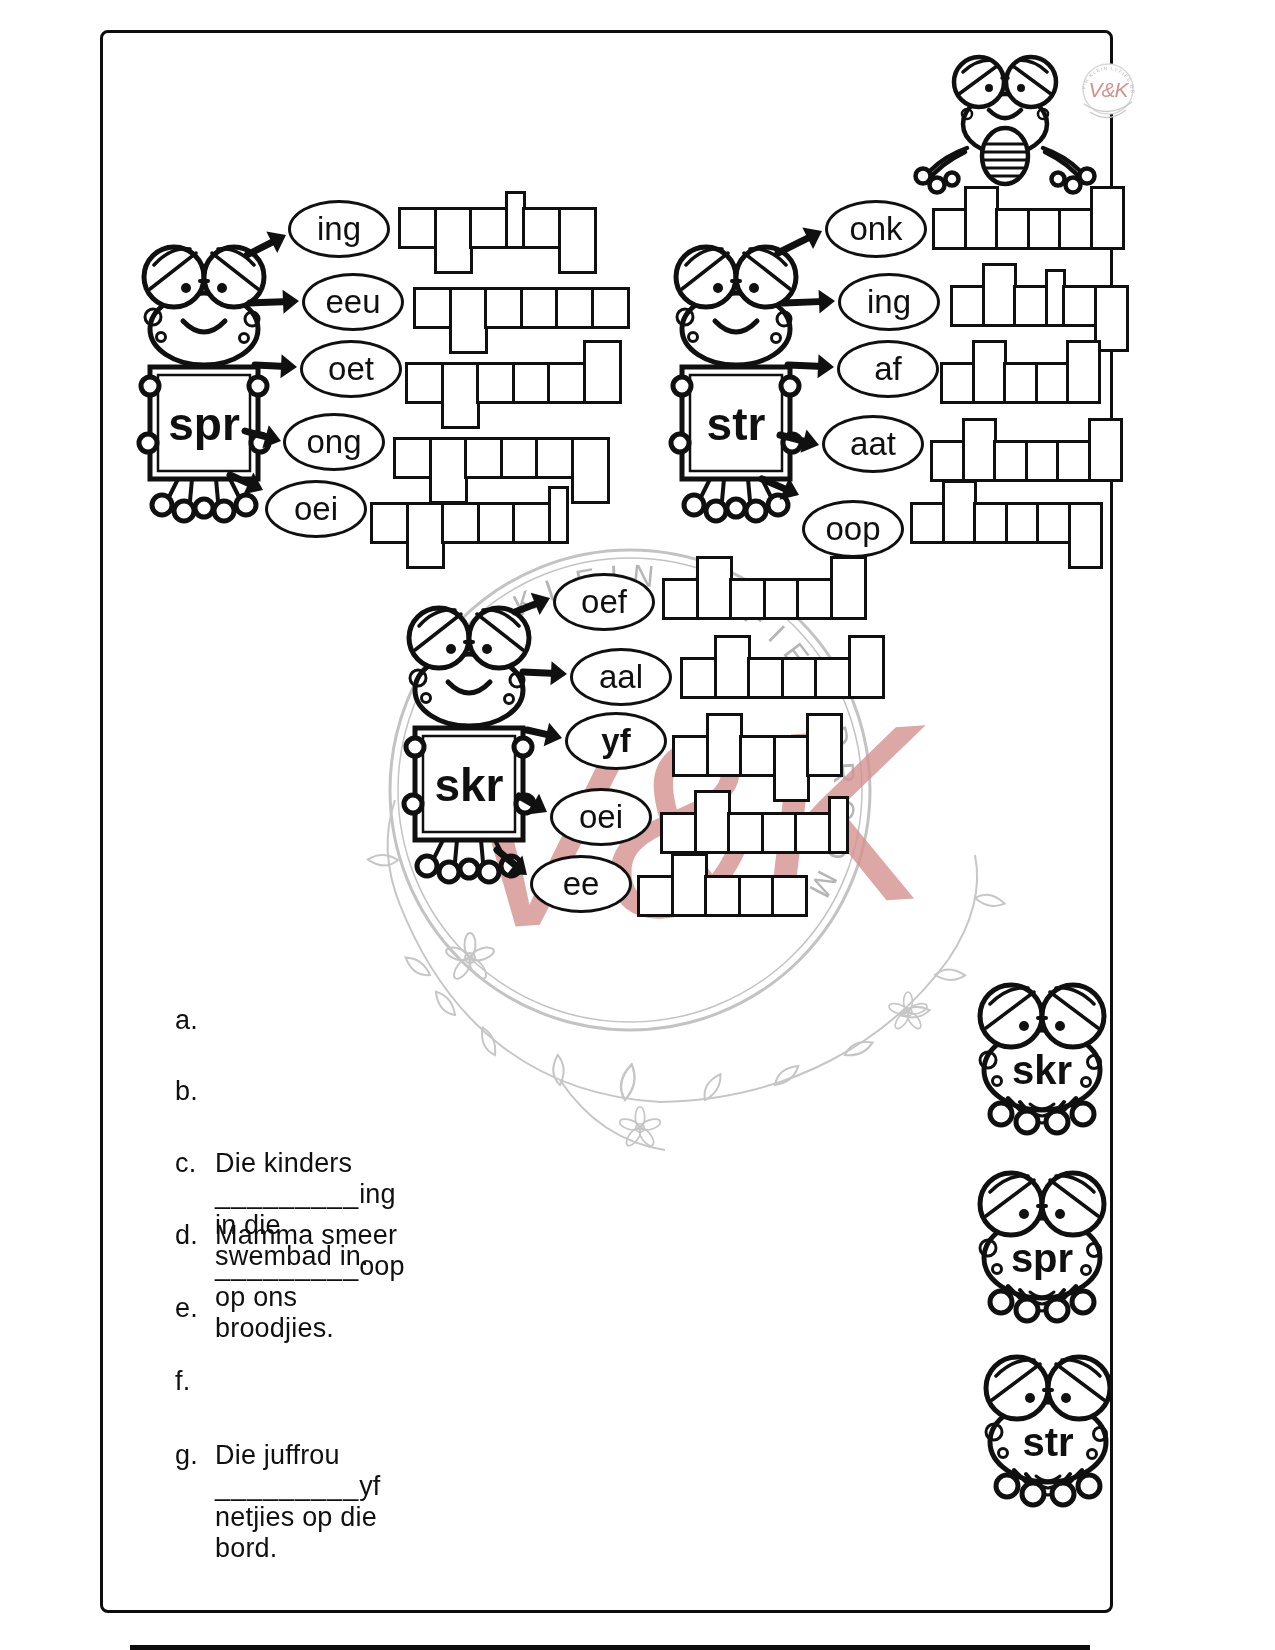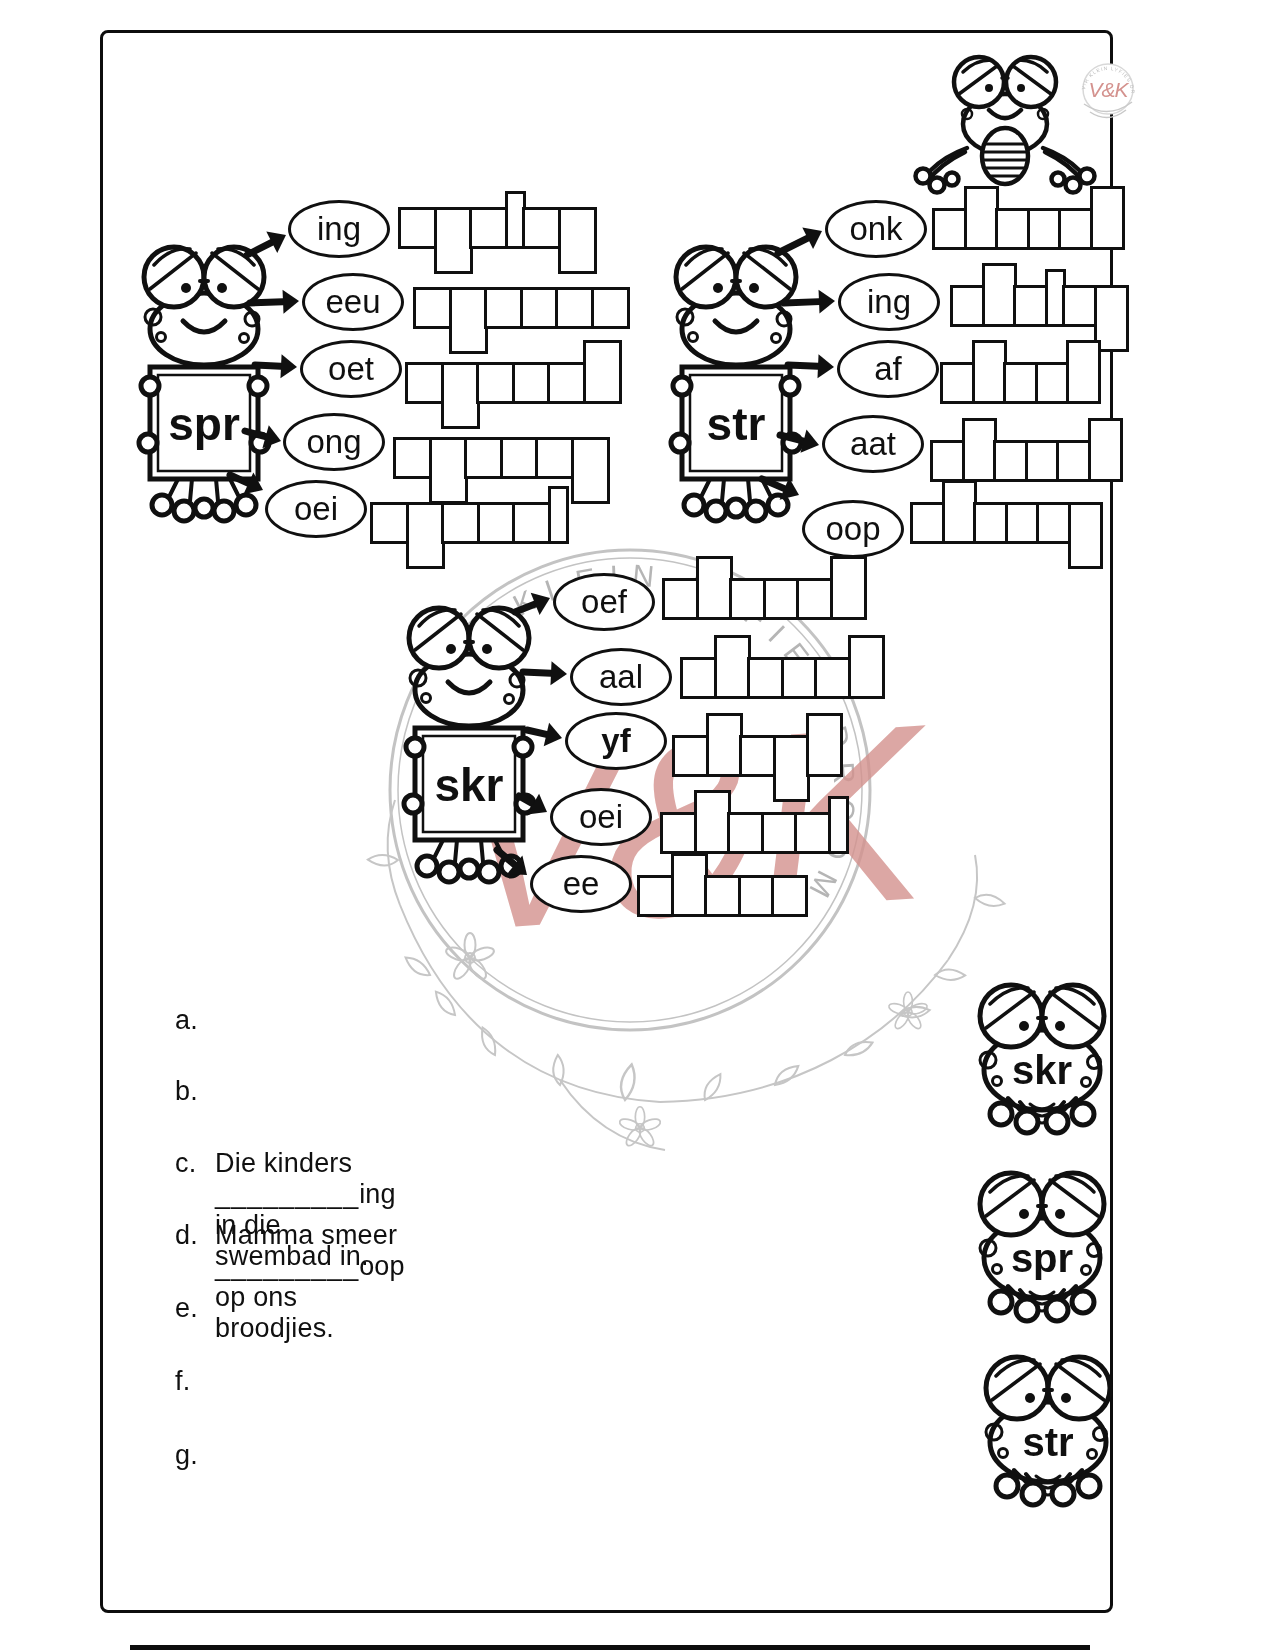--- a/index.html
+++ b/index.html
@@ -409,20 +409,21 @@
         <span>Mamma smeer <span class="blank">_________</span>oop op ons broodjies.</span>
       </div>
       <div class="sentence" style="top: 1293px;">
         <span class="ltr">e.</span>
       </div>
       <div class="sentence" style="top: 1366px;">
         <span class="ltr">f.</span>
       </div>
       <div class="sentence" style="top: 1440px;">
         <span class="ltr">g.</span>
+        <span>Die juffrou <span class="blank">_________</span>yf  netjies op die bord.</span>
       </div>
     </div>
   <div id="side-frogs" class="fg" style="position:absolute;left:0;top:0;">
       <div style="position: absolute; left: 972px; top: 980px;"><svg width="140" height="152" viewBox="0 0 140 152" style="overflow:visible">
   <g stroke="#101010" stroke-width="5" fill="#fff" stroke-linecap="round">
     <ellipse cx="70" cy="90" rx="58" ry="40"></ellipse>
     <circle cx="39" cy="36" r="31"></circle>
             <circle cx="101" cy="36" r="31"></circle>
     <path d="M14,48 L62,12 M18,24 Q36,6 56,8" fill="none" stroke-width="3.5"></path>
     <path d="M126,48 L78,12 M122,24 Q104,6 84,8" fill="none" stroke-width="3.5"></path>

